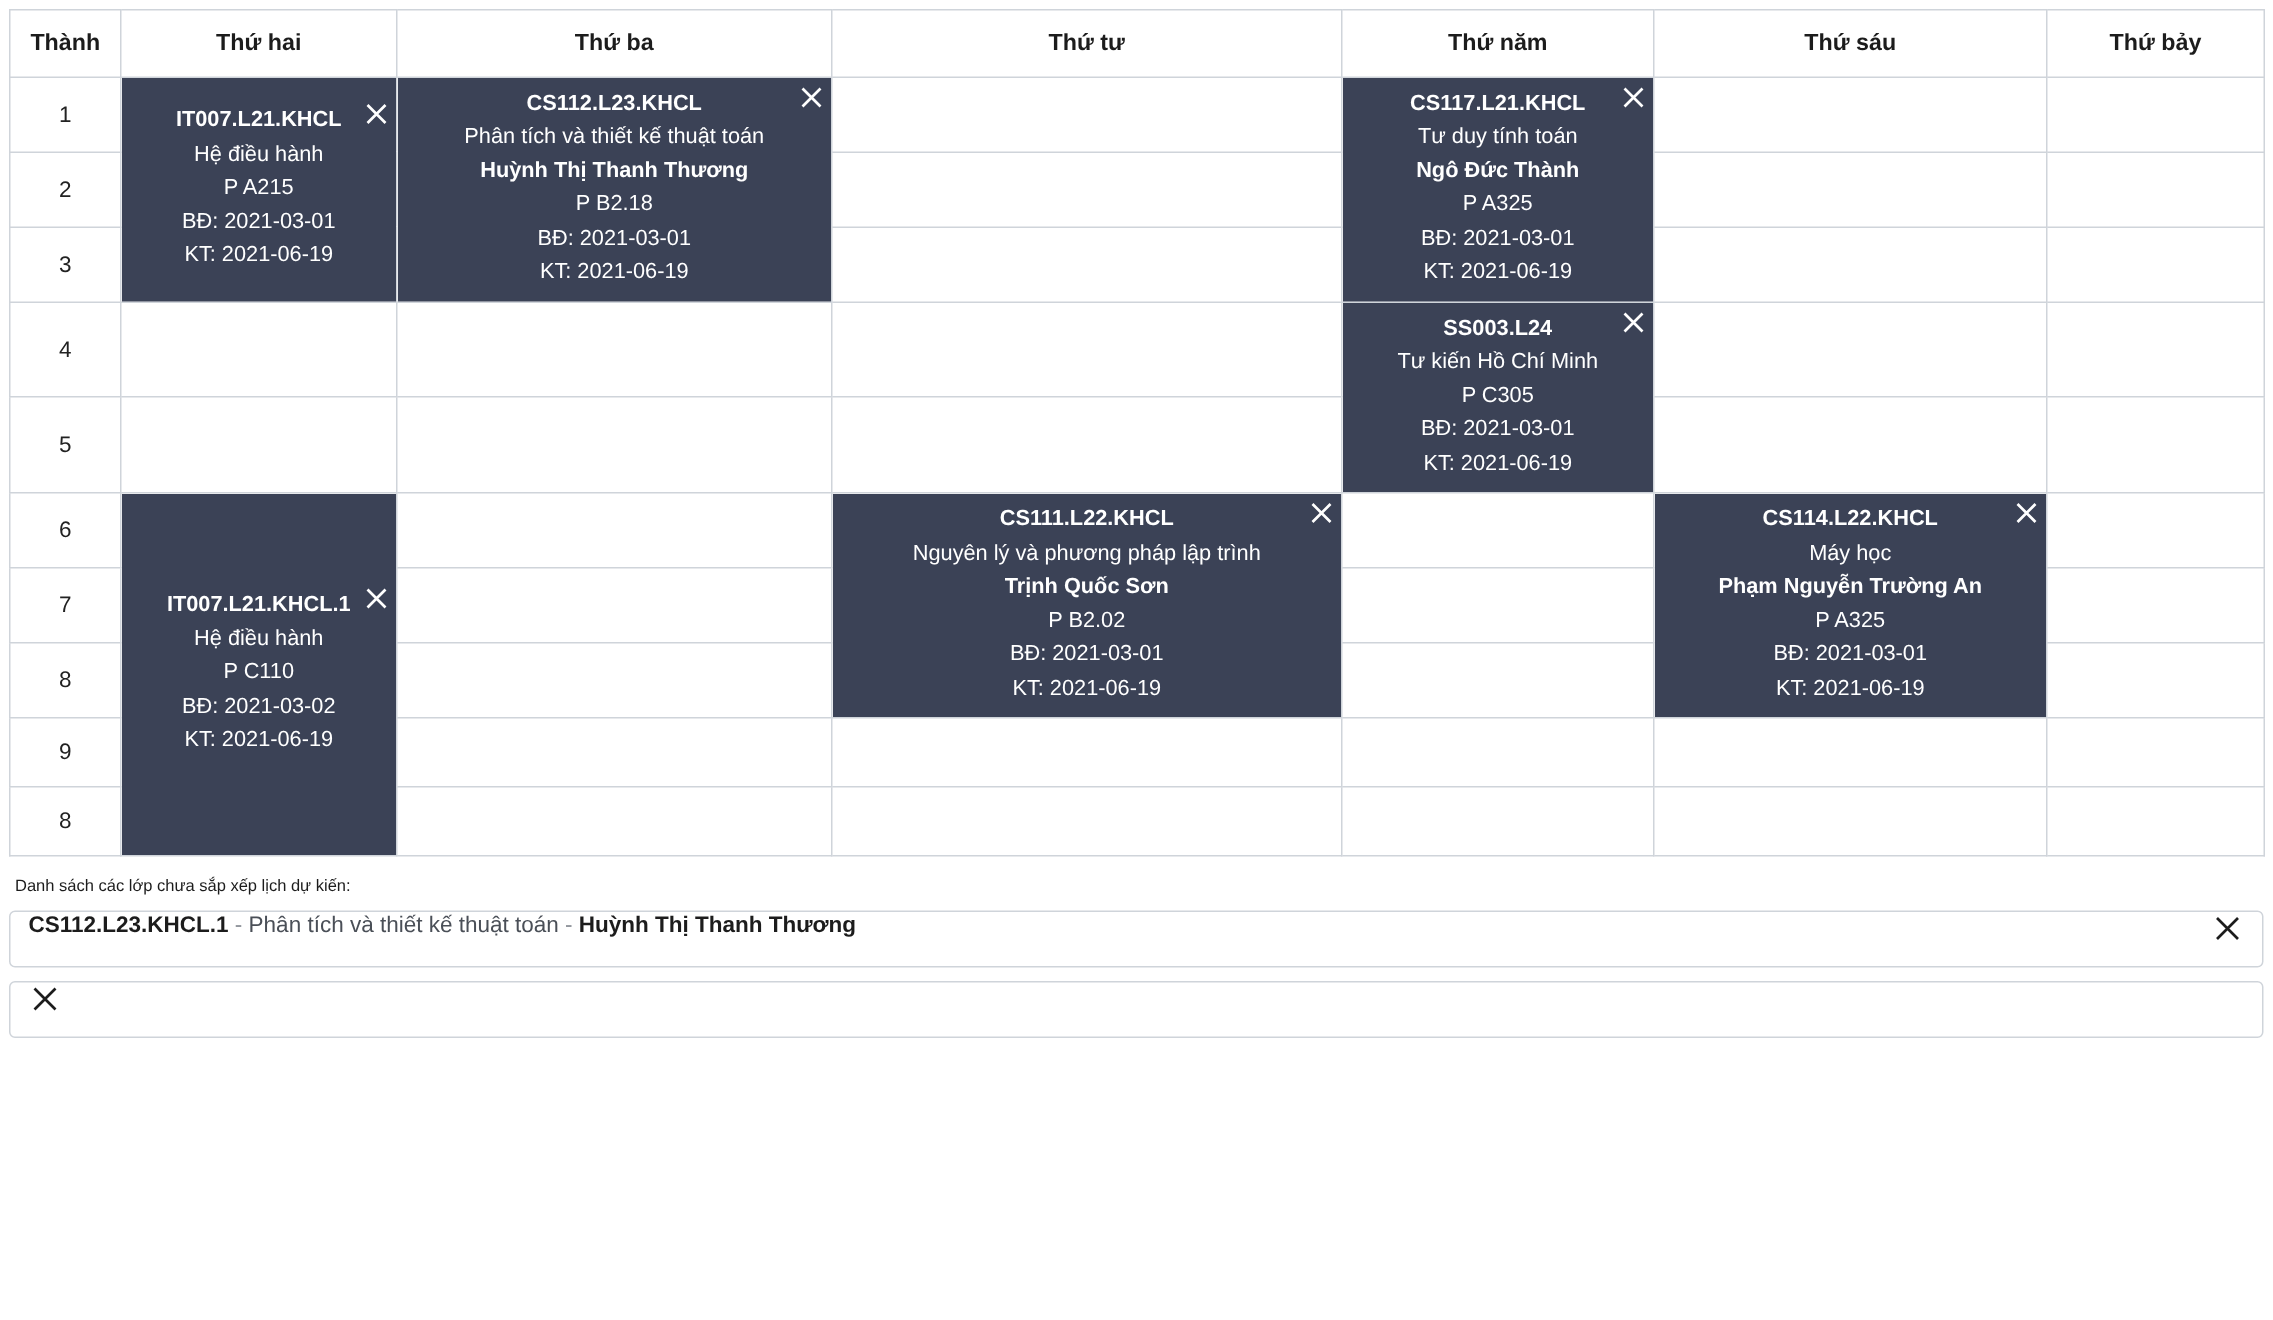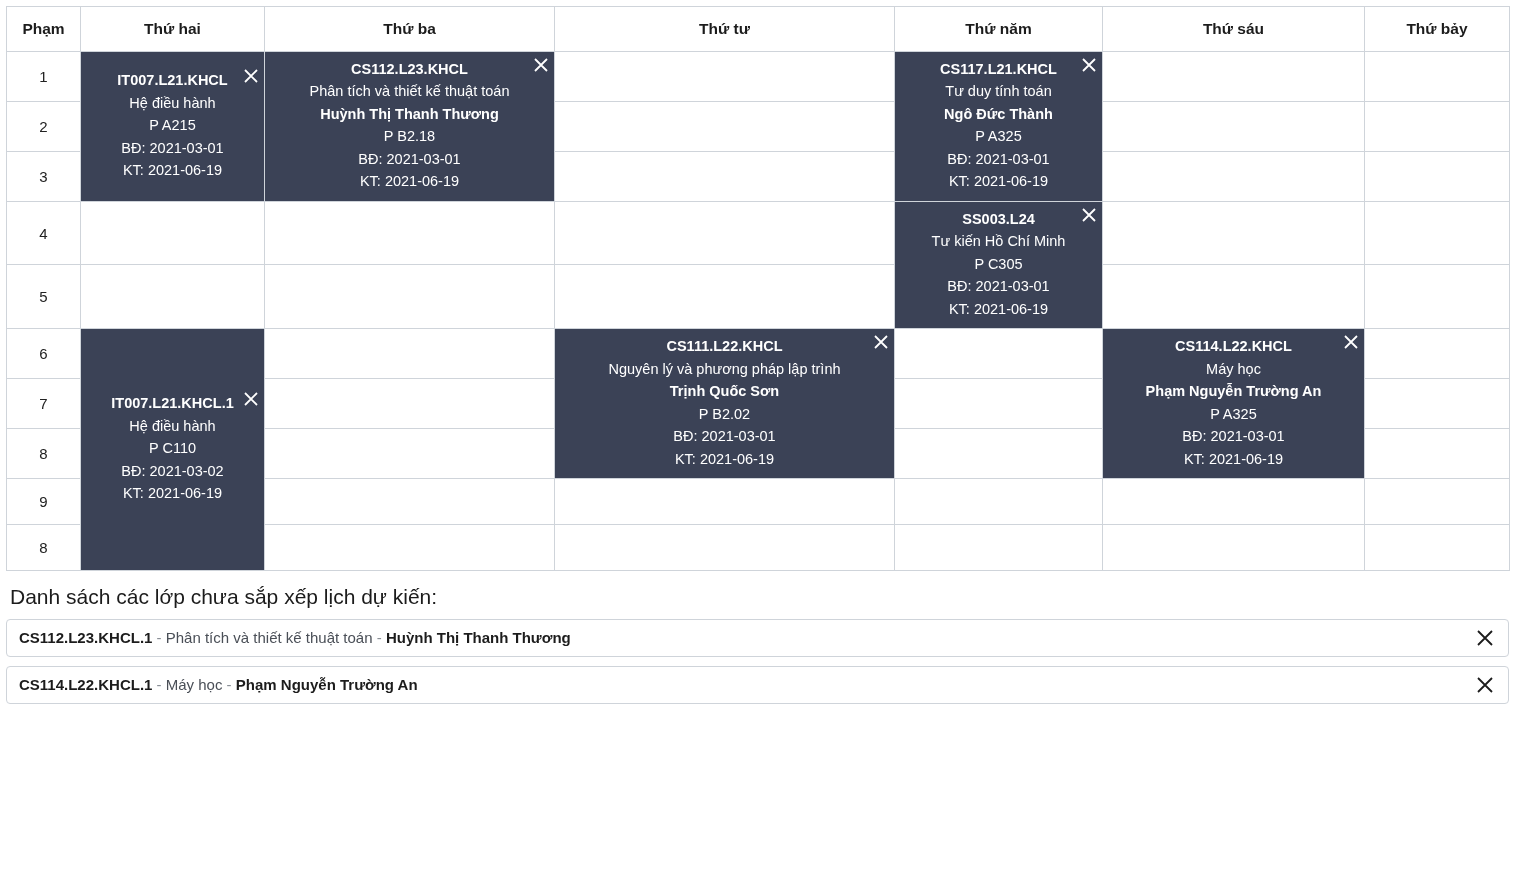--- a/index.html
+++ b/index.html
@@ -78,31 +78,31 @@
     height: 20px;
     cursor: pointer;
     color: #ffffff;
     font-size: 0;
     line-height: 0;
   }
   .card-close svg { display: block; }
 
   
   .list-title {
-    font-size: 21px;
+    font-size: 11px;
     color: #1c1c1c;
     margin: 14px 0 10px 4px;
   }
   .unsched-item {
     border: 1px solid #cfd4da;
     border-radius: 4px;
     height: 36px;
     margin: 0 0 9px 0;
     display: flex;
-    align-items: center;
+    align-items: flex-start;
     justify-content: space-between;
     padding: 0 12px 0 12px;
     background: #ffffff;
     font-size: 15px;
     color: #4a4f57;
     gap: 48px;
   }
   .unsched-text b { color: #1c1c1c; font-weight: bold; }
   .unsched-text .sep { color: #8a8f96; }
   .item-close {
@@ -124,21 +124,21 @@
       <col style="width:74px">
       <col style="width:184px">
       <col style="width:290px">
       <col style="width:340px">
       <col style="width:208px">
       <col style="width:262px">
       <col style="width:145px">
     </colgroup>
     <thead>
       <tr>
-        <th>Phạm</th>
+        <th>Thành</th>
         <th>Thứ hai</th>
         <th>Thứ ba</th>
         <th>Thứ tư</th>
         <th>Thứ năm</th>
         <th>Thứ sáu</th>
         <th>Thứ bảy</th>
       </tr>
     </thead>
     <tbody>
 
@@ -352,27 +352,20 @@
       <span class="item-close">
         <svg width="22" height="22" viewBox="0 0 22 22" aria-hidden="true">
           <path d="M4 4 L18 18 M18 4 L4 18" stroke="#1c1c1c" stroke-width="1.8" fill="none"></path>
         </svg>
       </span>
     </div>
 
 
 
     <div class="unsched-item">
-      <div class="unsched-text">
-        <b>CS114.L22.KHCL.1</b>
-        <span class="sep">-</span>
-        <span>Máy học</span>
-        <span class="sep">-</span>
-        <b>Phạm Nguyễn Trường An</b>
-      </div>
       <span class="item-close">
         <svg width="22" height="22" viewBox="0 0 22 22" aria-hidden="true">
           <path d="M4 4 L18 18 M18 4 L4 18" stroke="#1c1c1c" stroke-width="1.8" fill="none"></path>
         </svg>
       </span>
     </div>
 
   </div>
 </div>
 

